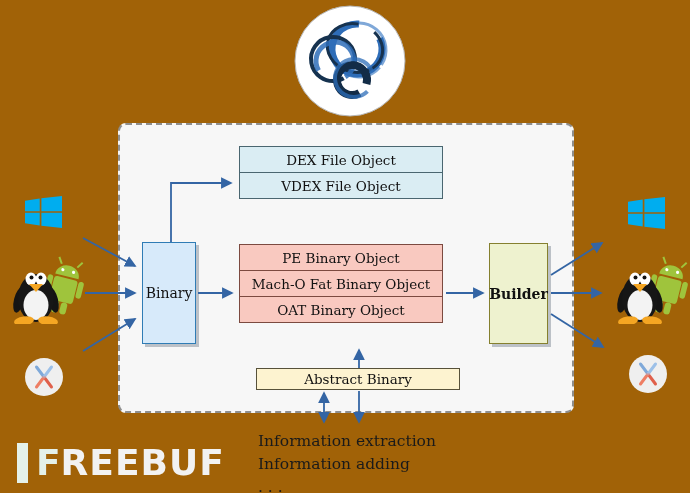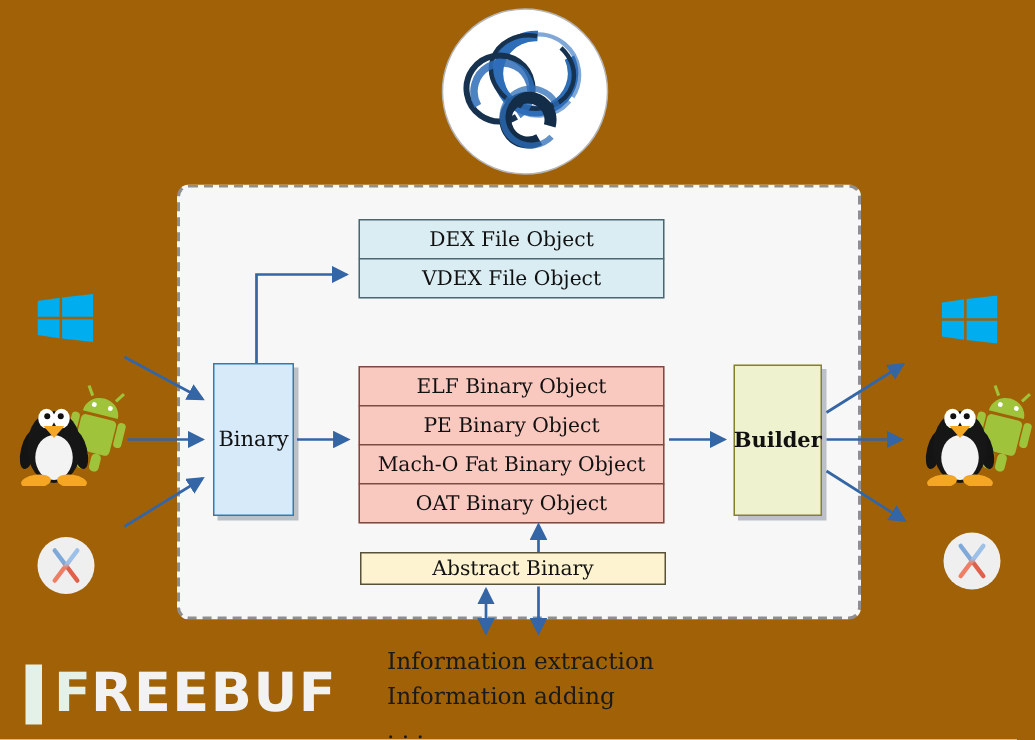--- a/index.html
+++ b/index.html
@@ -13,21 +13,21 @@
 
   
   .stack{left:239px;width:204px;}
   .stack .row{height:25px;margin-top:-1px;display:flex;align-items:center;justify-content:center;
               font-size:13.5px;}
   .dex-stack{top:147px;}
   .dex-stack .row{background:#daedf3;border:1px solid #4a6670;}
   .bin-stack{top:245px;}
   .bin-stack .row{background:#f9c9c0;border:1px solid #7c4a40;}
 
-  .abstract-box{left:240px;top:368px;width:202px;height:20px;background:#fdf3d0;
+  .abstract-box{left:256px;top:368px;width:202px;height:20px;background:#fdf3d0;
                 border:1px solid #57513a;display:flex;align-items:center;justify-content:center;
                 font-size:13.5px;}
 
   .parser-box{left:142px;top:242px;width:52px;height:100px;background:#d7eafa;
               border:1.5px solid #2f7cb5;box-shadow:3px 3px 0 rgba(140,150,160,.55);
               display:flex;align-items:center;justify-content:center;font-size:14px;}
   .builder-box{left:489px;top:243px;width:57px;height:99px;background:#eef2cf;
                border:1.5px solid #85802f;box-shadow:3px 3px 0 rgba(140,150,160,.55);
                display:flex;align-items:center;justify-content:center;font-size:14px;font-weight:bold;}
 
@@ -76,21 +76,20 @@
   </svg>
 
   <div class="abs framework"></div>
 
   <div class="abs stack dex-stack">
     <div class="row">DEX File Object</div>
     <div class="row">VDEX File Object</div>
   </div>
 
   <div class="abs stack bin-stack">
-    <div class="row">ELF Binary Object</div>
     <div class="row">PE Binary Object</div>
     <div class="row">Mach-O Fat Binary Object</div>
     <div class="row">OAT Binary Object</div>
   </div>
 
   <div class="abs abstract-box">Abstract Binary</div>
 
   <div class="abs parser-box">Binary</div>
   <div class="abs builder-box">Builder</div>
 

